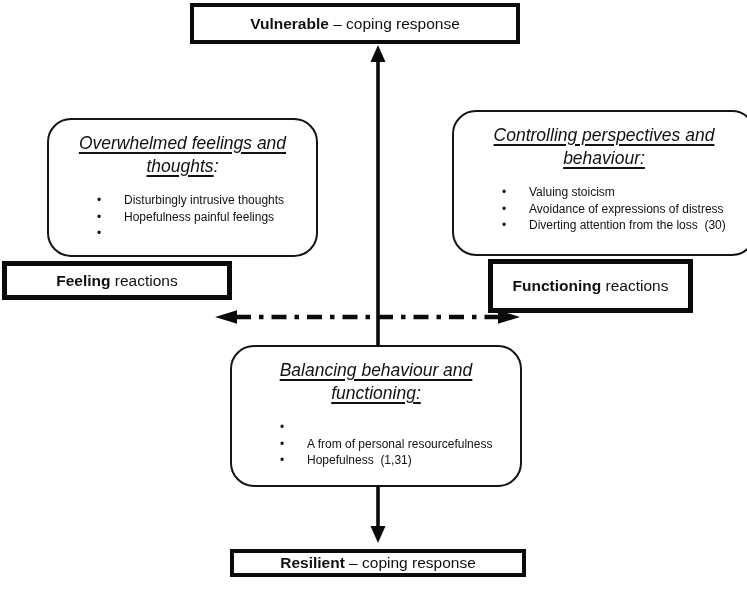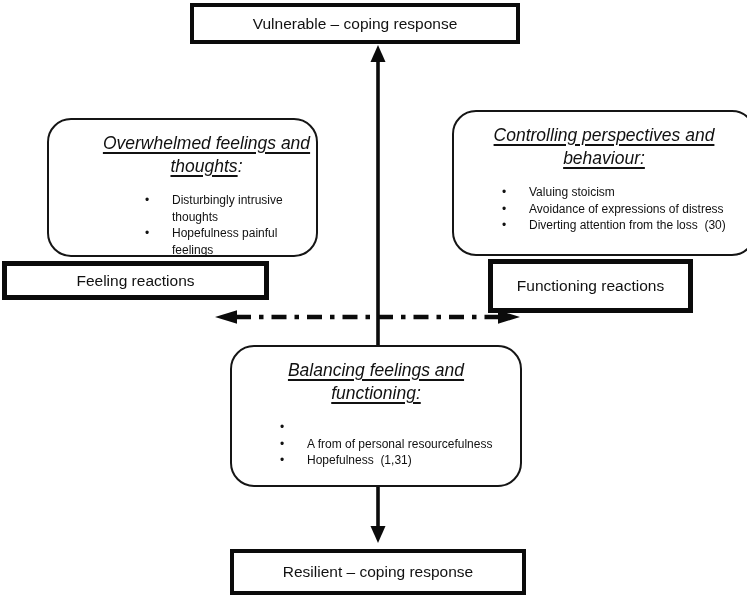--- a/index.html
+++ b/index.html
@@ -18,21 +18,21 @@
   .hard-box{
     border:4px solid #0b0b0b;
     display:flex;align-items:center;justify-content:center;
     font-size:15.5px;white-space:pre-wrap;
   }
   .label-box{
     border:5px solid #0b0b0b;
     display:flex;align-items:center;justify-content:center;
     font-size:15.5px;white-space:pre-wrap;
   }
-  .bold{font-weight:normal;}
+  .bold{font-weight:bold;}
 
   
   .round-box{
     border:2px solid #151515;
     border-radius:24px;
   }
   .round-title{
     padding-top:12px;
     text-align:center;
     font-style:italic;
@@ -45,26 +45,26 @@
     text-underline-offset:3px;
   }
   .bullets{margin-top:14px;padding-left:48px;}
   .bullet-row{display:flex;align-items:flex-start;line-height:16.5px;}
   .bullet-dot{width:8px;font-size:12px;flex:0 0 8px;}
   .bullet-gap{flex:0 0 19px;}
   .bullet-text{font-size:12px;white-space:pre-wrap;}
 
   
   #box-vulnerable{left:190px;top:3px;width:330px;height:41px;}
-  #box-overwhelmed{left:47px;top:118px;width:271px;height:139px;padding-left:48px;}
+  #box-overwhelmed{left:47px;top:118px;width:271px;height:139px;}
   #box-controlling{left:436px;top:110px;width:304px;height:146px;margin-left:16px;}
-  #box-feeling{left:2px;top:261px;width:267px;height:39px;}
+  #box-feeling{left:2px;top:261px;width:230px;height:39px;}
   #box-functioning{left:488px;top:259px;width:205px;height:54px;}
   #box-balancing{left:230px;top:345px;width:292px;height:142px;}
-  #box-resilient{left:230px;top:549px;width:296px;height:46px;}
+  #box-resilient{left:230px;top:549px;width:296px;height:28px;}
 </style>
 </head>
 <body>
 
 <div class="canvas">
 
   <svg class="arrow-layer" viewBox="0 0 747 597" xmlns="http://www.w3.org/2000/svg">
 
     <g stroke="#0b0b0b" fill="#0b0b0b">
       <line x1="378" y1="59" x2="378" y2="529" stroke-width="3.6"></line>
@@ -133,21 +133,21 @@
   <div id="box-feeling" class="box label-box">
     <span><span class="bold">Feeling</span><span> reactions</span></span>
   </div>
 
   <div id="box-functioning" class="box label-box">
     <span><span class="bold">Functioning</span><span> reactions</span></span>
   </div>
 
   <div id="box-balancing" class="box round-box">
     <div class="round-title">
-      <span class="u">Balancing feelings and</span><br>
+      <span class="u">Balancing behaviour and</span><br>
       <span class="u">functioning:</span><span></span>
     </div>
     <div class="bullets">
       <div class="bullet-row">
         <span class="bullet-dot">•</span>
           <span class="bullet-gap"></span>
       </div>
       <div class="bullet-row">
         <span class="bullet-dot">•</span>
           <span class="bullet-gap"></span>

